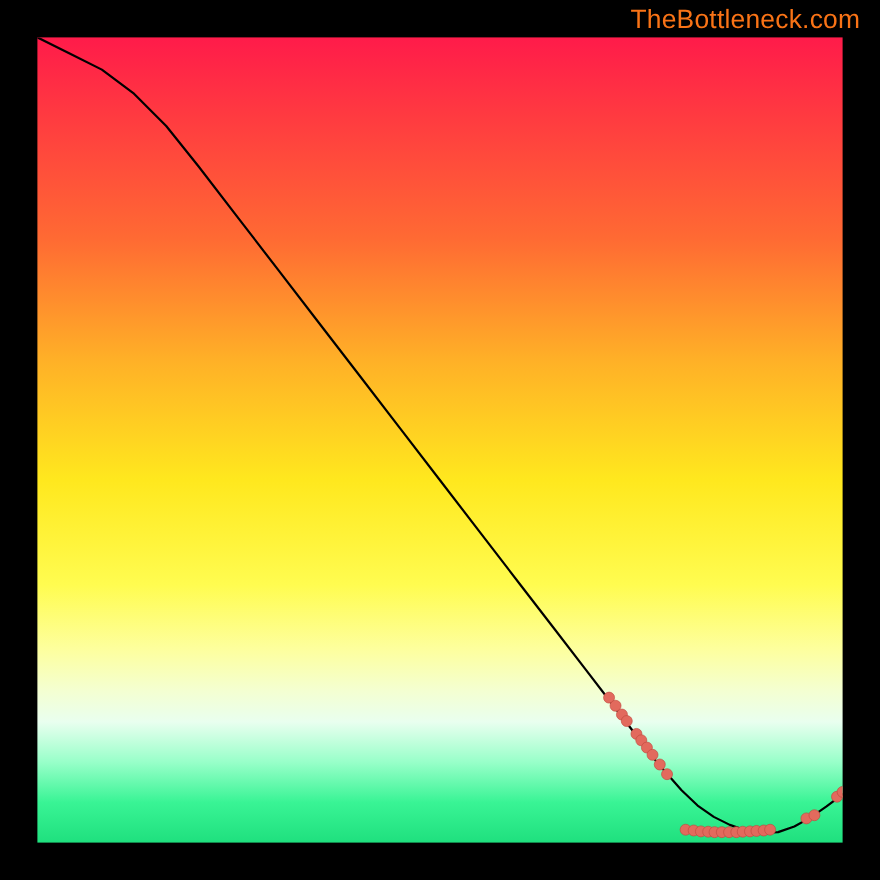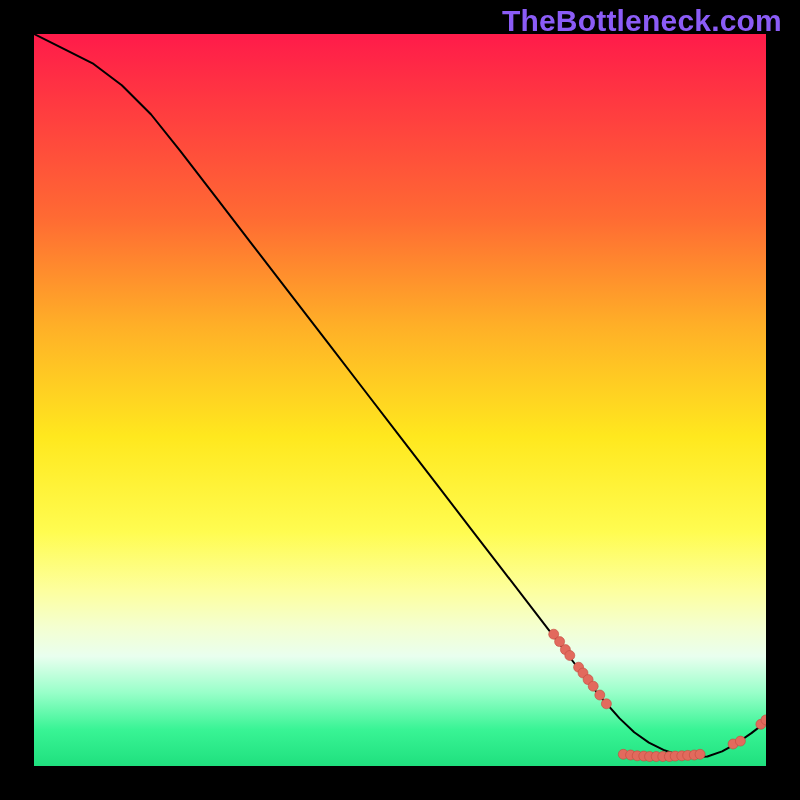--- a/index.html
+++ b/index.html
@@ -14,23 +14,23 @@
   .wrap {
     position: relative;
     width: 800px;
     height: 800px;
     background: #000;
   }
   .attribution {
     position: absolute;
     top: 4px;
     right: 18px;
-    color: #8b5cf6;
-    font-size: 30px;
-    font-weight: 700;
+    color: #f97316;
+    font-size: 24px;
+    font-weight: 400;
     letter-spacing: 0.2px;
   }
   .plot {
     position: absolute;
     left: 34px;
     top: 34px;
     width: 732px;
     height: 732px;
   }
   .gradient {

